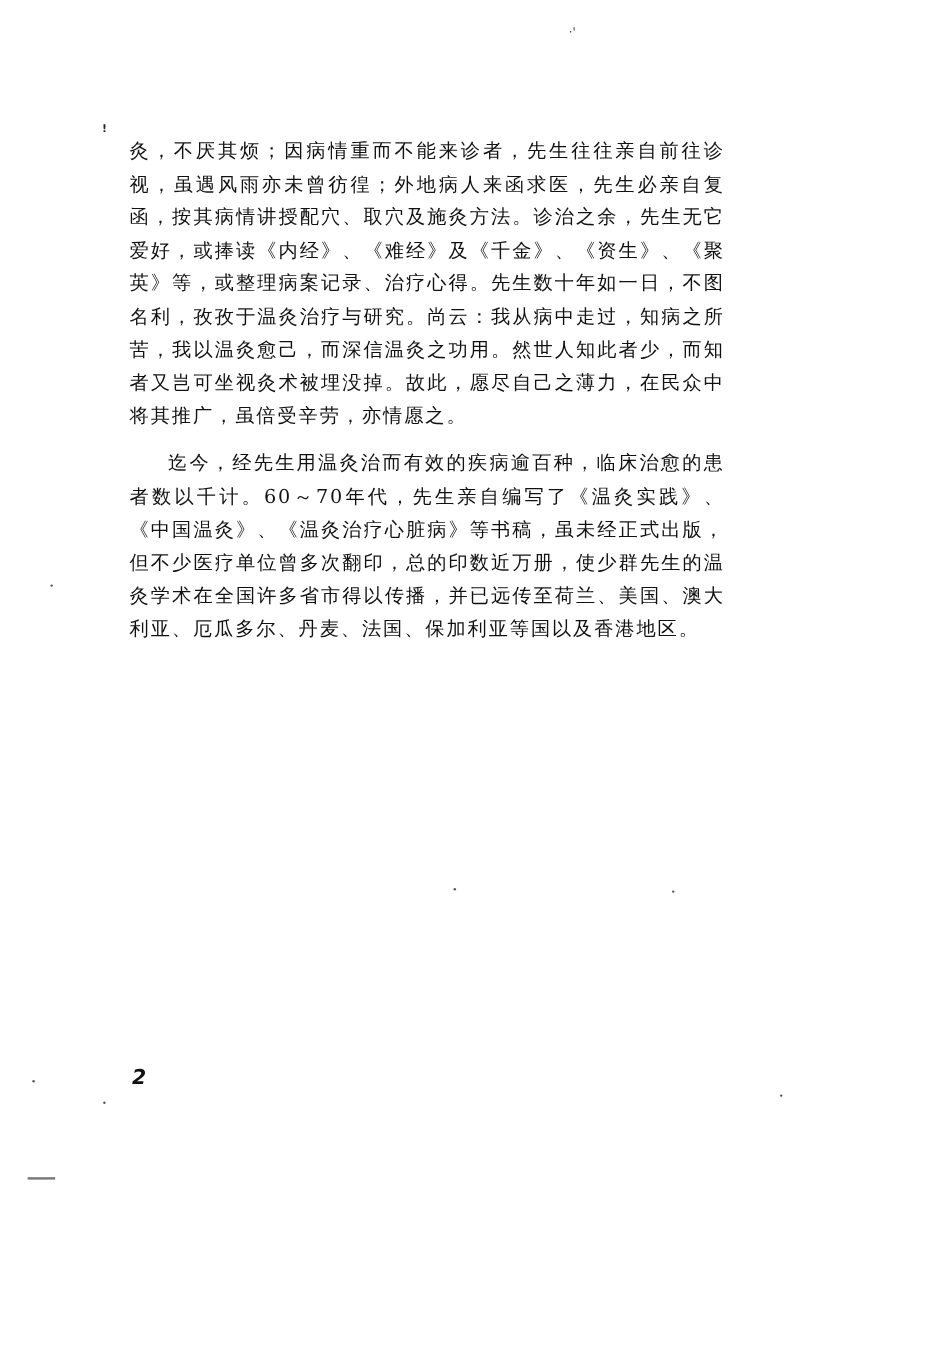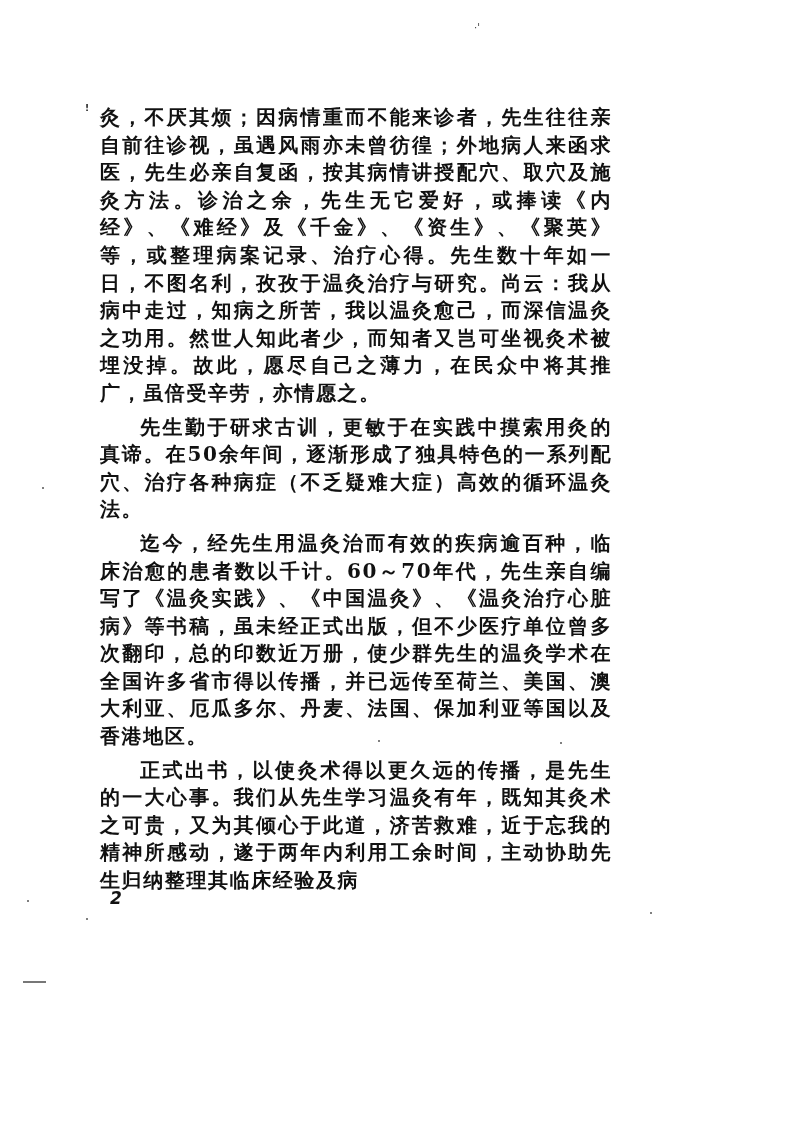--- a/index.html
+++ b/index.html
@@ -15,27 +15,27 @@
       font-family: "DejaVu Serif", "Liberation Serif", serif;
       color: #111111;
     }
     .page {
       position: absolute;
       left: 96px;
       top: 100px;
       width: 520px;
     }
     .para {
-      margin: 4px;
-      font-size: 20px;
+      margin: 12px;
+      font-size: 16px;
       line-height: 27.6px;
       letter-spacing: 1.6px;
       text-align: justify;
       text-justify: inter-character;
-      font-weight: bold;
+      font-weight: normal;
       word-break: break-all;
     }
     .para.indent {
       text-indent: 2em;
     }
     .para + .para {
       margin-top: 6px;
     }
     .page-number {
       position: absolute;
@@ -81,23 +81,21 @@
     }
   </style>
 </head>
 <body>
 
 <div class="top-mark">·'</div>
 <div class="corner-mark">!</div>
 
 <div class="page">
   <p class="para">灸，不厌其烦；因病情重而不能来诊者，先生往往亲自前往诊视，虽遇风雨亦未曾彷徨；外地病人来函求医，先生必亲自复函，按其病情讲授配穴、取穴及施灸方法。诊治之余，先生无它爱好，或捧读《内经》、《难经》及《千金》、《资生》、《聚英》等，或整理病案记录、治疗心得。先生数十年如一日，不图名利，孜孜于温灸治疗与研究。尚云：我从病中走过，知病之所苦，我以温灸愈己，而深信温灸之功用。然世人知此者少，而知者又岂可坐视灸术被埋没掉。故此，愿尽自己之薄力，在民众中将其推广，虽倍受辛劳，亦情愿之。</p>
-  <p class="para indent">先生勤于研求古训，更敏于在实践中摸索用灸的真谛。在50余年间，逐渐形成了独具特色的一系列配穴、治疗各种病症（不乏疑难大症）高效的循环温灸法。</p>
   <p class="para indent">迄今，经先生用温灸治而有效的疾病逾百种，临床治愈的患者数以千计。60～70年代，先生亲自编写了《温灸实践》、《中国温灸》、《温灸治疗心脏病》等书稿，虽未经正式出版，但不少医疗单位曾多次翻印，总的印数近万册，使少群先生的温灸学术在全国许多省市得以传播，并已远传至荷兰、美国、澳大利亚、厄瓜多尔、丹麦、法国、保加利亚等国以及香港地区。</p>
-  <p class="para indent">正式出书，以使灸术得以更久远的传播，是先生的一大心事。我们从先生学习温灸有年，既知其灸术之可贵，又为其倾心于此道，济苦救难，近于忘我的精神所感动，遂于两年内利用工余时间，主动协助先生归纳整理其临床经验及病</p>
 </div>
 
 <div class="page-number">2</div>
 
 <div class="margin-rule"></div>
 
 <span class="speck" style="left:27px;top:900px;"></span>
 <span class="speck" style="left:86px;top:918px;"></span>
 <span class="speck" style="left:42px;top:487px;"></span>
 <span class="speck" style="left:650px;top:912px;"></span>

